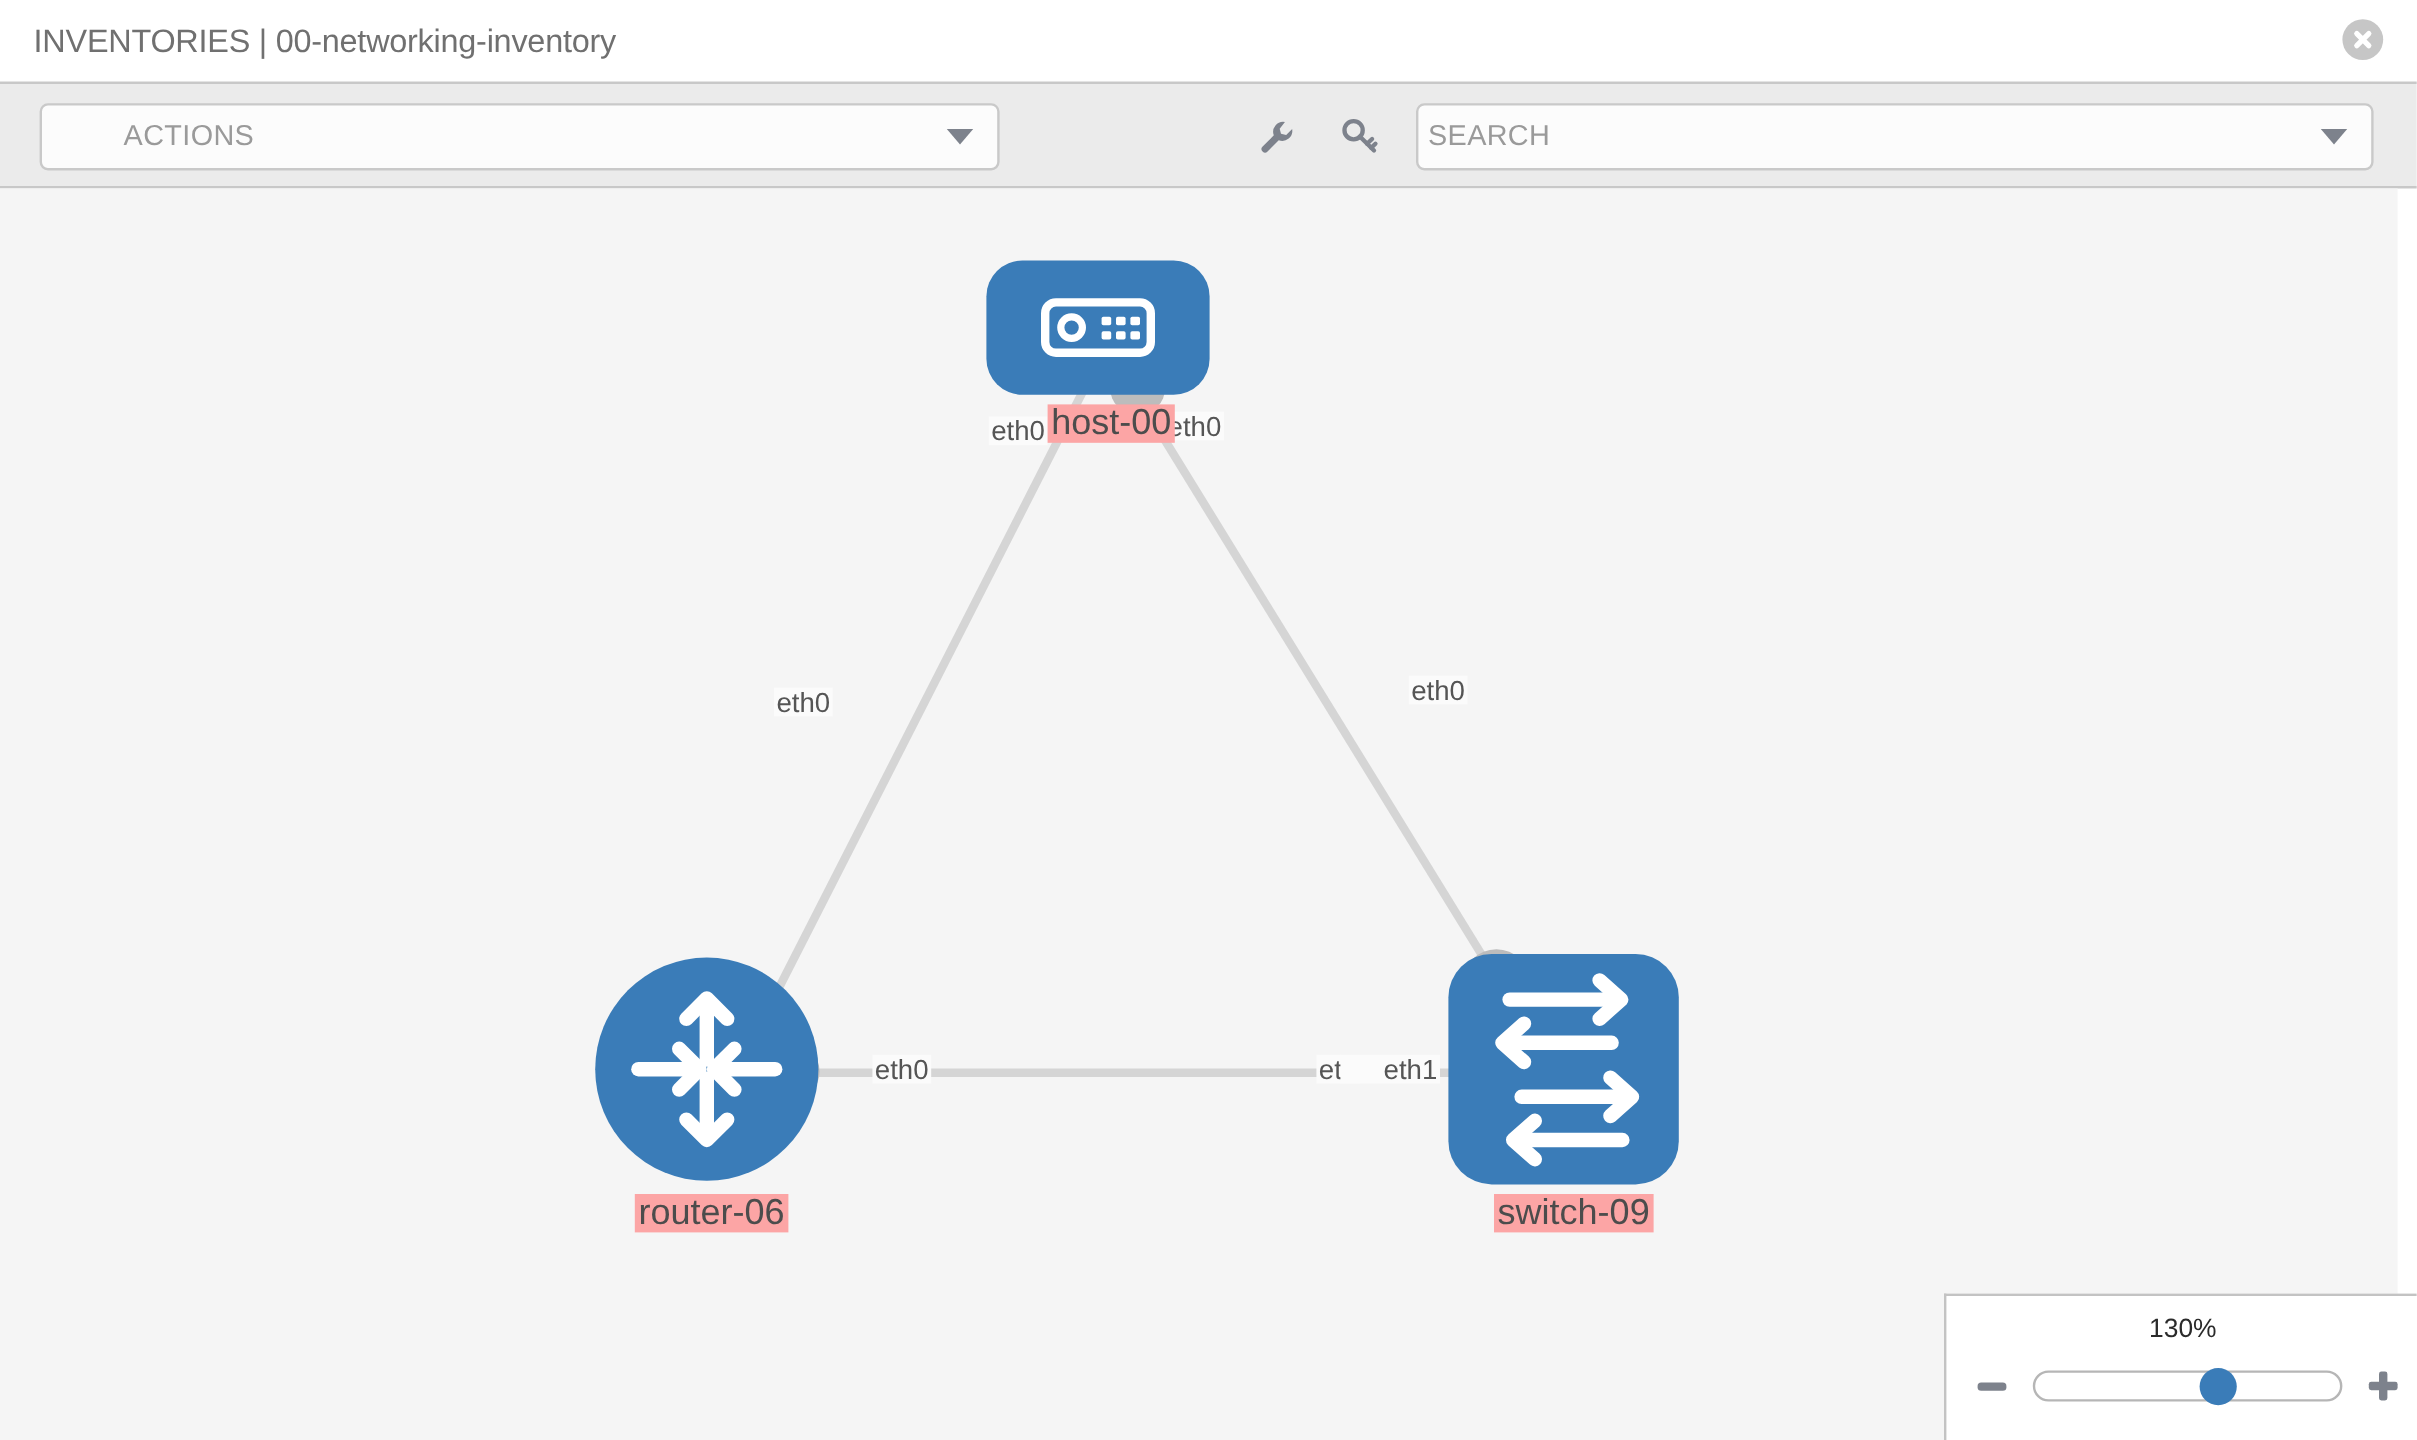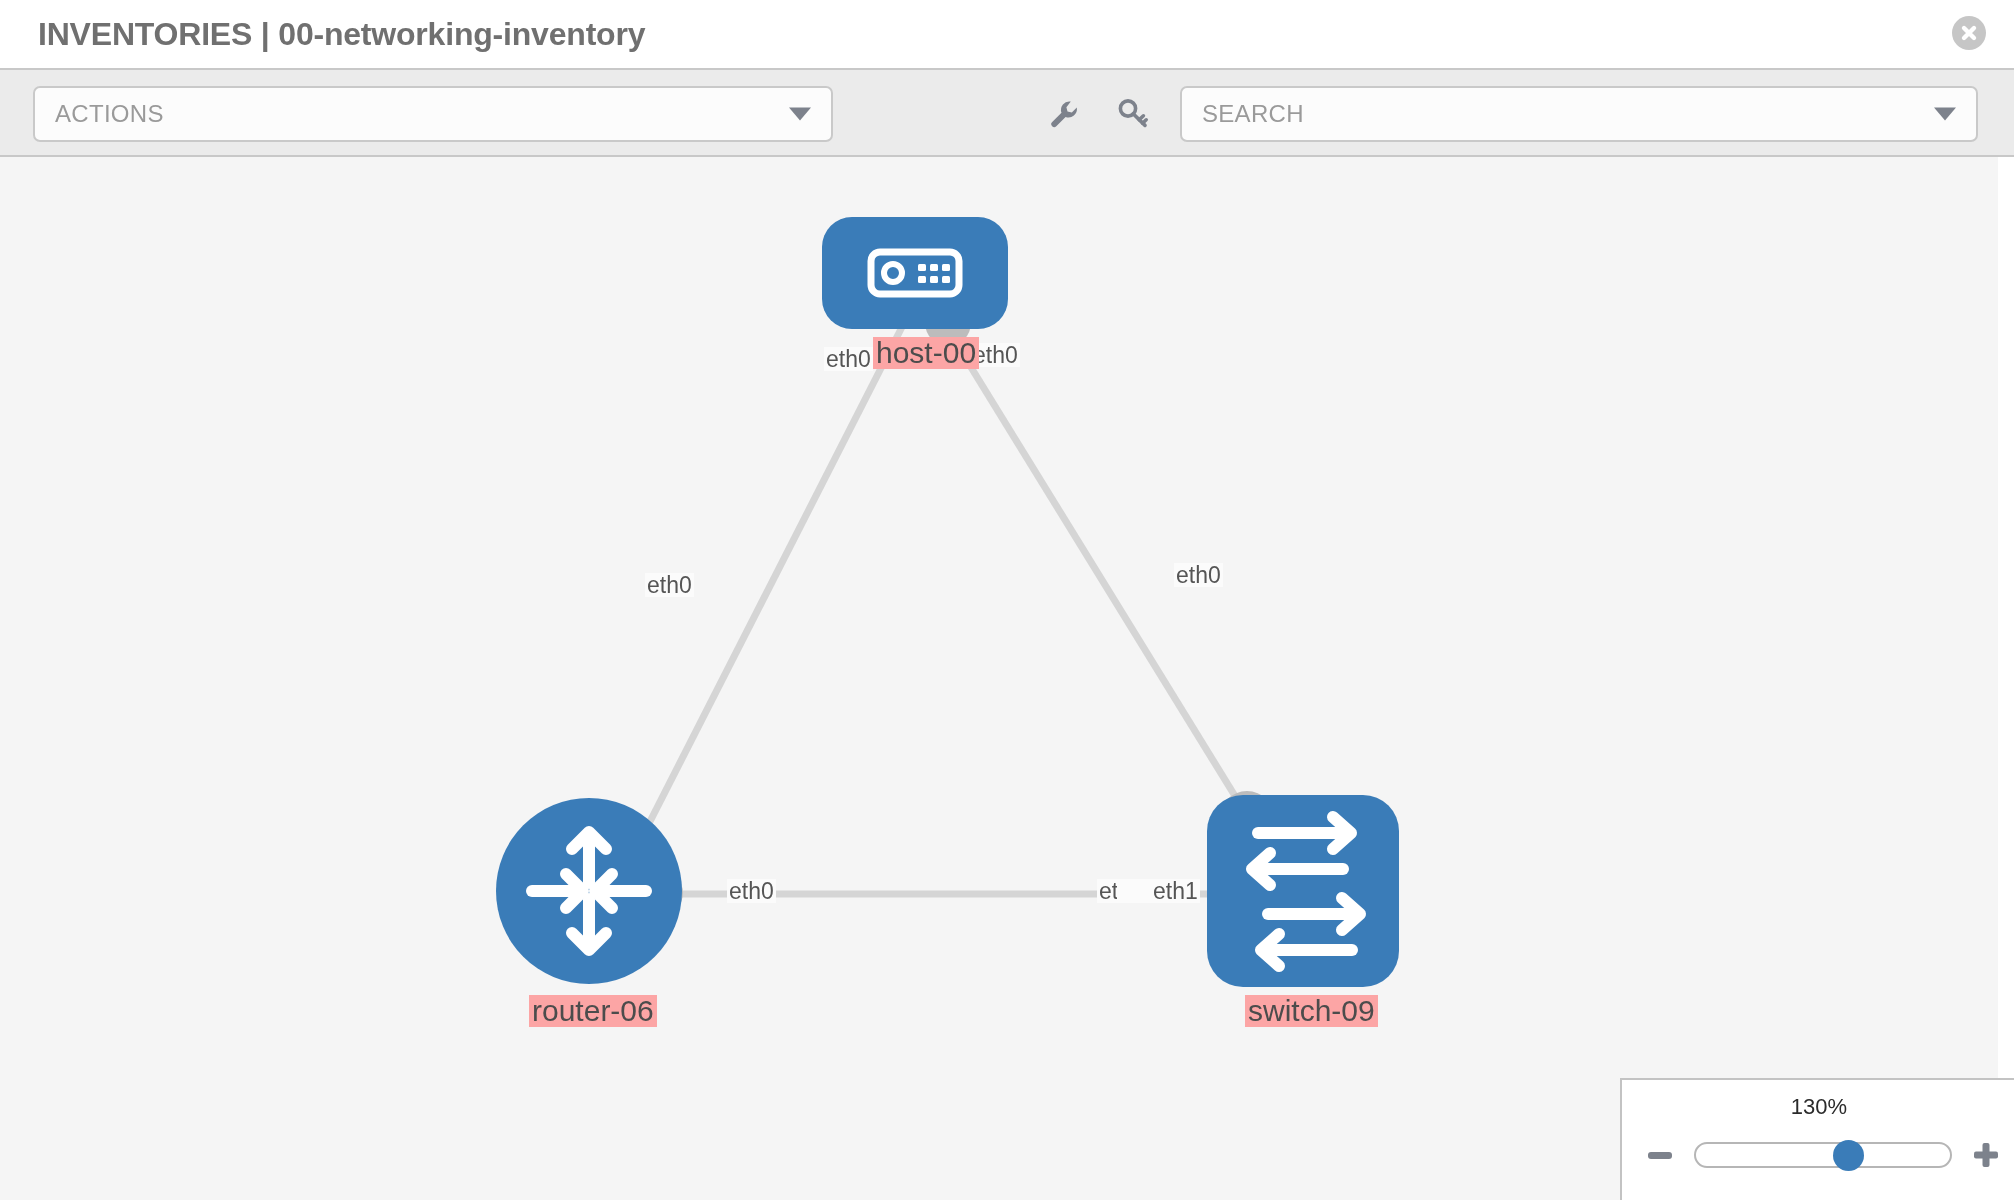--- a/index.html
+++ b/index.html
@@ -24,23 +24,23 @@
   .header {
     position: absolute;
     left: 0; top: 0;
     width: 2014px;
     height: 68px;
     background: #ffffff;
     display: flex;
     align-items: center;
   }
   .header-title {
-    margin-left: 38px;
-    font-size: 32px;
-    font-weight: bold;
+    margin-left: 28px;
+    font-size: 27px;
+    font-weight: normal;
     color: #707070;
     letter-spacing: -0.2px;
     white-space: nowrap;
   }
   .close-btn {
     position: absolute;
     right: 28px;
     top: 16px;
     width: 34px;
     height: 34px;
@@ -71,20 +71,21 @@
     left: 33px;
     top: 16px;
     width: 800px;
     height: 56px;
     background: #fcfcfc;
     border: 2px solid #c9c9c9;
     border-radius: 7px;
     display: flex;
     align-items: center;
     cursor: pointer;
+    padding-left: 48px;
   }
   .actions-select .label {
     margin-left: 20px;
     font-size: 24px;
     color: #9a9a9a;
     letter-spacing: 0.3px;
   }
   .caret {
     position: absolute;
     right: 20px;
@@ -117,21 +118,21 @@
     width: 798px;
     height: 56px;
     background: #fcfcfc;
     border: 2px solid #c9c9c9;
     border-radius: 7px;
     display: flex;
     align-items: center;
     cursor: text;
   }
   .search-box .label {
-    margin-left: 20px;
+    margin-left: 8px;
     font-size: 24px;
     color: #9a9a9a;
     letter-spacing: 0.3px;
     text-align: right;
   }
 
   
   .canvas {
     position: absolute;
     left: 0; top: 157px;

